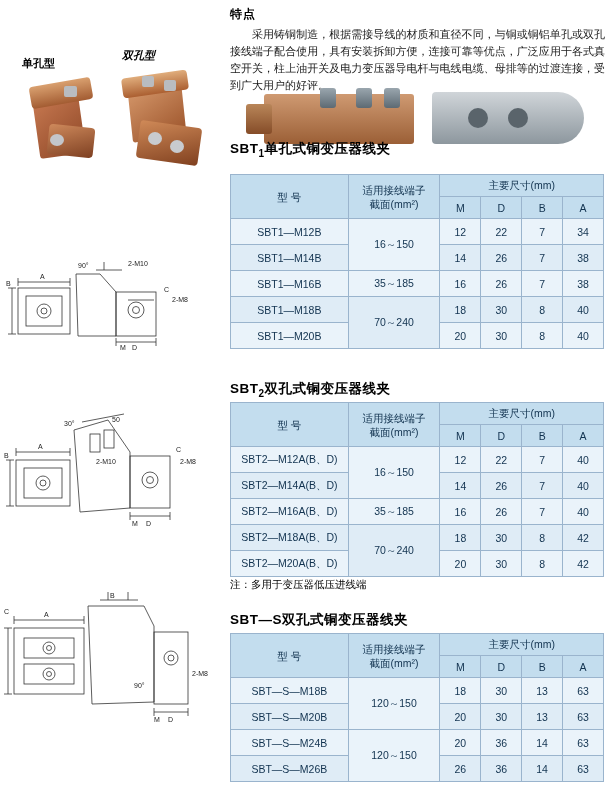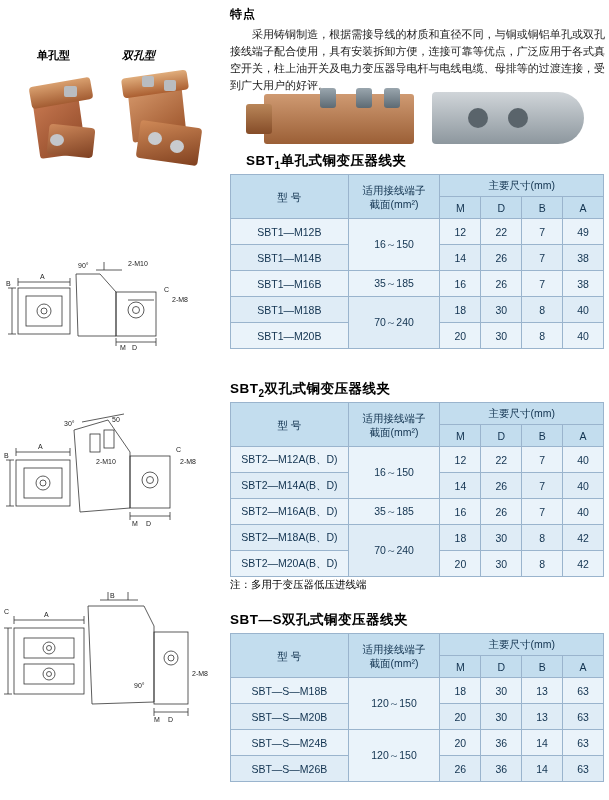--- a/index.html
+++ b/index.html
@@ -10,21 +10,21 @@
     font-family: "Liberation Sans", sans-serif;
     color: #000;
   }
   .page { position: relative; width: 609px; height: 800px; overflow: hidden; }
 
   
   .left-col { position: absolute; left: 0; top: 0; width: 232px; height: 800px; }
 
   .photo-labels { position: absolute; top: 48px; left: 0; width: 232px; height: 18px; }
   .photo-label { position: absolute; font-size: 11px; font-weight: bold; color: #000; }
-  .photo-label.one { left: 37px; }
+  .photo-label.one { left: 22px; margin-top: 8px; }
   .photo-label.two { left: 122px; font-style: italic; }
 
   .photo-block { position: absolute; top: 68px; left: 12px; width: 210px; height: 105px; }
 
   
   .clamp { position: absolute; }
   .clamp .body { position: absolute; border-radius: 3px; }
 
   .c1 { left: 8px; top: 6px; width: 86px; height: 96px; }
   .c1 .b1 { left: 16px; top: 20px; width: 46px; height: 62px; background: linear-gradient(145deg,#c97a52,#8d4726); transform: rotate(-8deg); }
@@ -73,21 +73,21 @@
   .pp-b { position: absolute; left: 168px; top: 2px; width: 152px; height: 52px;
           background: linear-gradient(180deg,#d0d5d9,#8d979e); border-radius: 4px 26px 26px 4px; }
   .pp-b .hole { position: absolute; top: 16px; width: 20px; height: 20px;
           background: #5a646b; border-radius: 50%; }
 
   .sect-title {
     position: absolute; left: 2px;
     font-size: 13.5px; font-weight: bold; letter-spacing: .5px;
   }
   .sect-title sub { font-size: 10px; }
-  .t1 { top: 152px; margin-left: 16px; }
+  .t1 { top: 140px; }
   .t2 { top: 380px; }
   .t3 { top: 611px; }
 
   .note { position: absolute; left: 2px; top: 578px; font-size: 10.5px; }
 
   table.spec {
     position: absolute; left: 2px; width: 374px;
     border-collapse: collapse;
     font-size: 10.5px;
     background: #eef4fa;
@@ -276,21 +276,21 @@
         <th style="width:41px">D</th>
         <th style="width:41px">B</th>
         <th style="width:41px">A</th>
       </tr>
       <tr>
         <td class="model">SBT1—M12B</td>
         <td rowspan="2">16～150</td>
         <td>12</td>
         <td>22</td>
         <td>7</td>
-        <td>49</td>
+        <td>34</td>
       </tr>
       <tr>
         <td class="model">SBT1—M14B</td>
         <td>14</td>
         <td>26</td>
         <td>7</td>
         <td>38</td>
       </tr>
       <tr>
         <td class="model">SBT1—M16B</td>

